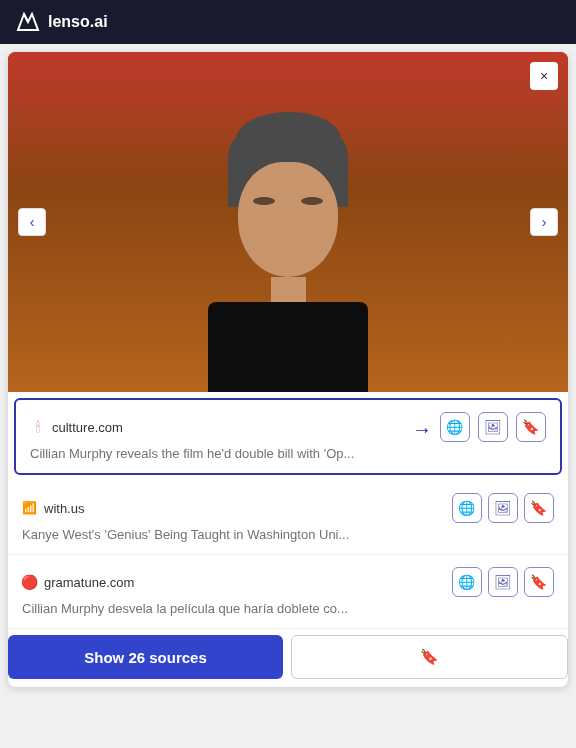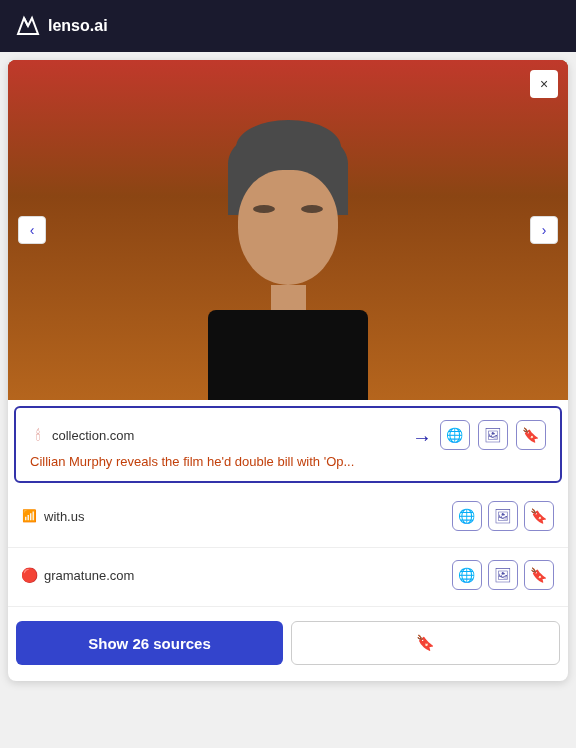--- a/index.html
+++ b/index.html
@@ -7,21 +7,21 @@
       width: 576px;
       height: 748px;
       font-family: -apple-system, BlinkMacSystemFont, 'Segoe UI', sans-serif;
       background: #f0f0f0;
       overflow: hidden;
     }
 
     
     .header {
       background: #1a1a2e;
-      height: 52px;
+      height: 44px;
       display: flex;
       align-items: center;
       padding: 0 16px;
       gap: 8px;
     }
     .logo-icon {
       width: 24px;
       height: 24px;
     }
     .logo-text {
@@ -154,34 +154,33 @@
     }
 
     .arrow-indicator {
       display: flex;
       align-items: center;
       color: #2222aa;
       font-size: 20px;
     }
 
     .result-link {
-      color: #c2410c;
+      color: #737373;
       font-size: 13px;
       text-decoration: none;
       display: block;
       white-space: nowrap;
       overflow: hidden;
       text-overflow: ellipsis;
       max-width: 380px;
     }
 
     
     .footer-buttons {
       display: flex;
-      margin: 8px;
       gap: 8px;
       padding: 6px 0 8px;
     }
     .btn-show-sources {
       flex: 1;
       padding: 12px 0;
       background: #3344cc;
       color: white;
       border: none;
       border-radius: 6px;
@@ -256,21 +255,21 @@
       <span>›</span>
     </button>
   </div>
 
   <div class="results-list">
 
     <div class="result-item highlighted">
       <div class="result-top">
         <div class="result-source">
           <span class="source-icon favicon-flame">🕯</span>
-          <span>collection.com</span>
+          <span>cultture.com</span>
         </div>
         <div style="display:flex;align-items:center;gap:8px;">
           <span class="arrow-indicator">→</span>
           <button class="action-icon-btn">
             <span>🌐</span>
           </button>
           <button class="action-icon-btn">
             <span>🖼</span>
           </button>
           <button class="action-icon-btn">
@@ -292,40 +291,42 @@
             <span>🌐</span>
           </button>
           <button class="action-icon-btn">
             <span>🖼</span>
           </button>
           <button class="action-icon-btn">
             <span>🔖</span>
           </button>
         </div>
       </div>
+      <a class="result-link" href="#">Kanye West's 'Genius' Being Taught in Washington Uni...</a>
     </div>
 
     <div class="result-item normal" style="padding:12px 14px;">
       <div class="result-top">
         <div class="result-source">
           <span class="source-icon favicon-star">🔴</span>
           <span>gramatune.com</span>
         </div>
         <div class="result-actions">
           <button class="action-icon-btn">
             <span>🌐</span>
           </button>
           <button class="action-icon-btn">
             <span>🖼</span>
           </button>
           <button class="action-icon-btn">
             <span>🔖</span>
           </button>
         </div>
       </div>
+      <a class="result-link" href="#">Cillian Murphy desvela la película que haría doblete co...</a>
     </div>
 
   </div>
 
   <div class="footer-buttons">
     <button class="btn-show-sources">Show 26 sources</button>
     <button class="btn-add-collection">
       <span>🔖</span>
     </button>
   </div>

